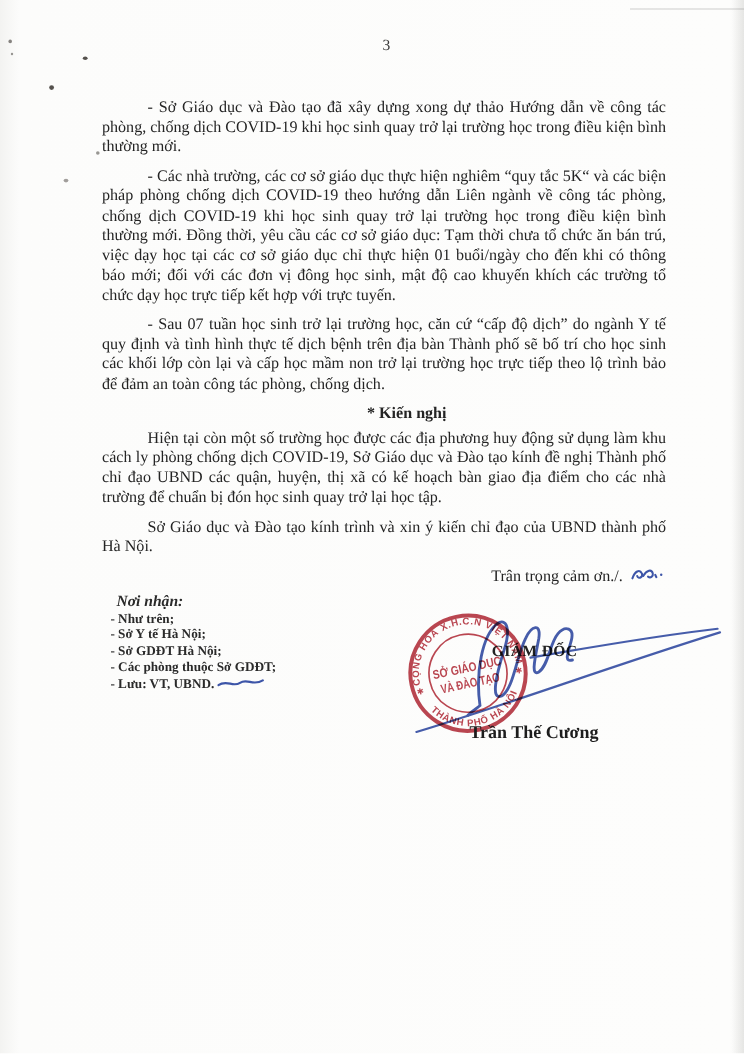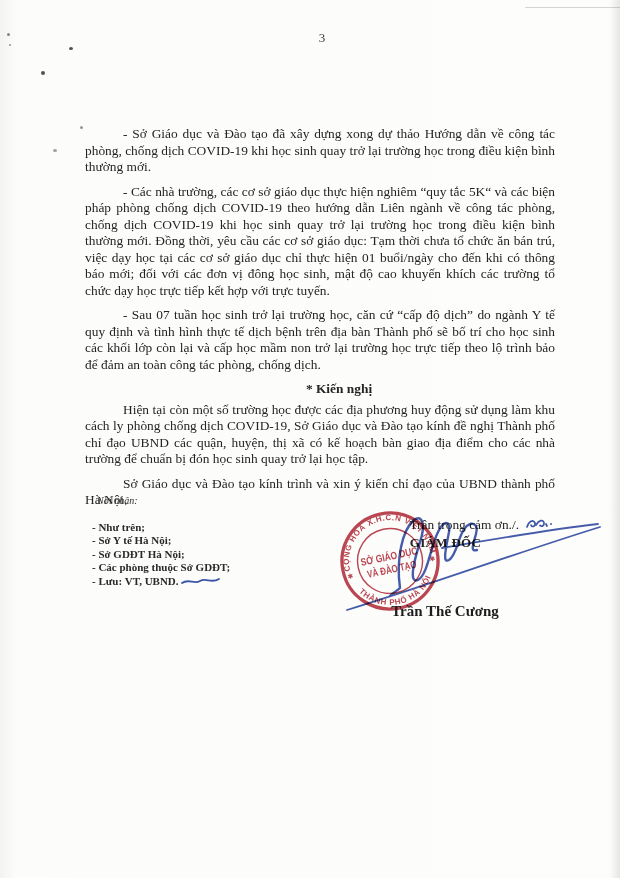--- a/index.html
+++ b/index.html
@@ -13,31 +13,30 @@
   }
   .pageno{
     position:absolute;top:30px;left:0;width:620px;
     text-align:center;padding-left:24px;box-sizing:border-box;
     font-size:13px;color:#3a3a3a;
   }
   .doc-body{
     position:absolute;top:81px;left:85px;width:470px;
     font-size:13.4px;line-height:16.5px;
     text-align:justify;
-    margin-top:45px;
   }
   .doc-body p{margin:0 0 8px 0;text-indent:38px;}
   .doc-body p.h{font-weight:bold;text-align:center;margin:0 0 4px 0;}
   .doc-body p.closing{text-align:right;margin:0;}
   .ink-mark{display:inline-block;vertical-align:-2px;margin-left:6px;}
   .recipients{
     position:absolute;top:494px;left:92px;width:220px;
     font-size:11px;line-height:13.6px;color:#2a2a2a;
   }
-  .recipients .label{font-weight:normal;font-style:italic;font-size:10px;margin-left:5px;margin-bottom:13px;}
+  .recipients .label{font-weight:bold;font-style:italic;font-size:13px;margin-left:5px;margin-bottom:2px;}
   .recipients .item{white-space:nowrap;font-weight:bold;}
   .recipients .item:last-child .flourish{display:inline-block;vertical-align:-1px;margin-left:2px;}
   .sig-title{
     position:absolute;top:492px;left:383px;width:125px;
     text-align:center;font-weight:bold;font-size:13px;letter-spacing:.3px;color:#222;margin-top:43px;
   }
   .sig-name{
     position:absolute;top:603px;left:370px;width:150px;
     text-align:center;font-weight:bold;font-size:15px;color:#1d1d1d;
   }

